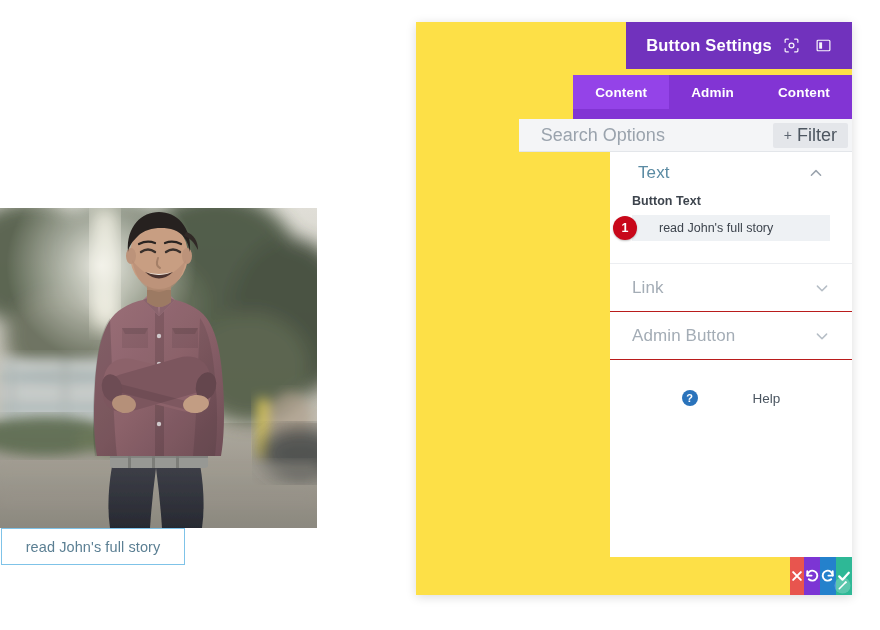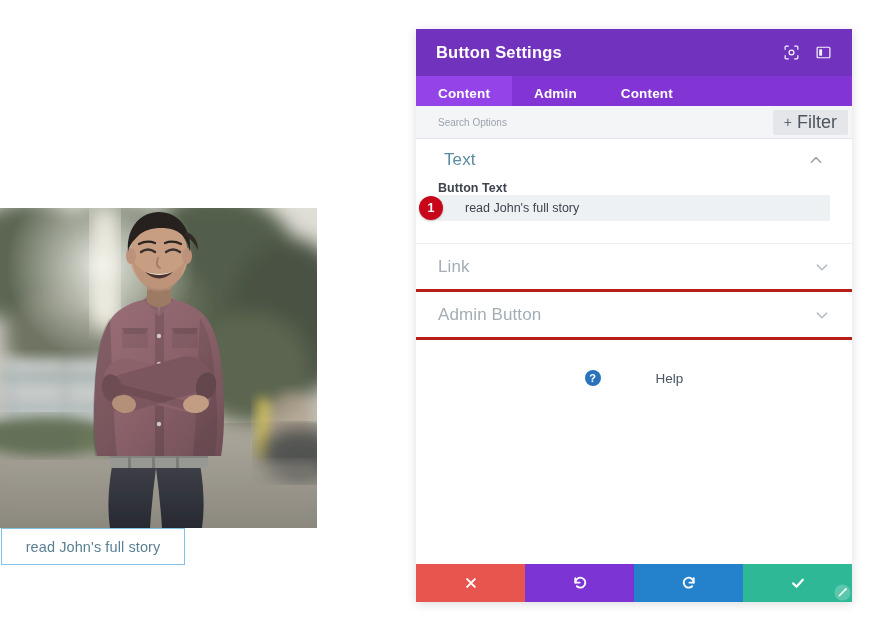--- a/index.html
+++ b/index.html
@@ -56,28 +56,29 @@
     font-size: 14.5px;
     color: #5b7f93;
     letter-spacing: .1px;
     white-space: nowrap;
   }
 
   
   #settings-panel {
     position: absolute;
     left: 416px;
-    top: 29px;
+    top: 22px;
     width: 436px;
     height: 573px;
     background: #fde047;
     box-shadow: 0 2px 10px rgba(0,0,0,.14);
     display: flex;
     flex-direction: column;
     overflow: hidden;
+    align-items: flex-end;
   }
 
   
   #panel-titlebar {
     height: 47px;
     background: #7132bd;
     display: flex;
     align-items: center;
     padding: 0 16px 0 20px;
     flex: 0 0 auto;
@@ -95,24 +96,25 @@
     display: flex;
     align-items: center;
     justify-content: center;
     margin-left: 6px;
     opacity: .95;
   }
   .titlebar-icon svg { display: block; }
 
   
   #panel-tabs {
-    height: 30px;
+    height: 44px;
     background: #8234d4;
     display: flex;
     flex: 0 0 auto;
+    margin-top: 6px;
   }
   .panel-tab {
     height: 34px;
     padding: 0 22px;
     display: flex;
     align-items: center;
     justify-content: center;
     color: #ffffff;
     font-size: 13.5px;
     font-weight: bold;
@@ -130,21 +132,21 @@
     align-items: center;
     padding: 0 4px 0 22px;
     flex: 0 0 auto;
   }
   #search-input {
     flex: 1 1 auto;
     border: none;
     background: transparent;
     outline: none;
     font-family: "Liberation Sans", sans-serif;
-    font-size: 10px;
+    font-size: 18px;
     color: #3a4450;
   }
   #search-input::placeholder { color: #9aa3ad; }
   #filter-button {
     background: #e4e6ea;
     border: none;
     border-radius: 2px;
     height: 25px;
     padding: 0 11px;
     display: flex;
@@ -177,20 +179,21 @@
     font-size: 17px;
     color: #5b8ba3;
     letter-spacing: .1px;
   }
   .section-open-body { padding: 0 22px 22px 22px; }
 
   .field-label {
     font-size: 12.5px;
     font-weight: bold;
     color: #3d444d;
+    margin-bottom: 7px;
     letter-spacing: .05px;
   }
 
   .field-input-wrap { position: relative; }
   .field-input {
     width: 100%;
     height: 26px;
     background: #eef1f4;
     border: none;
     outline: none;
@@ -213,21 +216,21 @@
     font-weight: bold;
     display: flex;
     align-items: center;
     justify-content: center;
     box-shadow: 0 1px 2px rgba(0,0,0,.25);
   }
 
   
   .section-collapsed {
     height: 48px;
-    border-bottom: 3px solid #b91c1c;
+    border-bottom: 1px solid #b91c1c;
     display: flex;
     align-items: center;
     padding: 0 22px;
     cursor: pointer;
     gap: 8px;
   }
   .section-collapsed-title {
     flex: 1 1 auto;
     font-size: 17px;
     color: #a4adb6;

